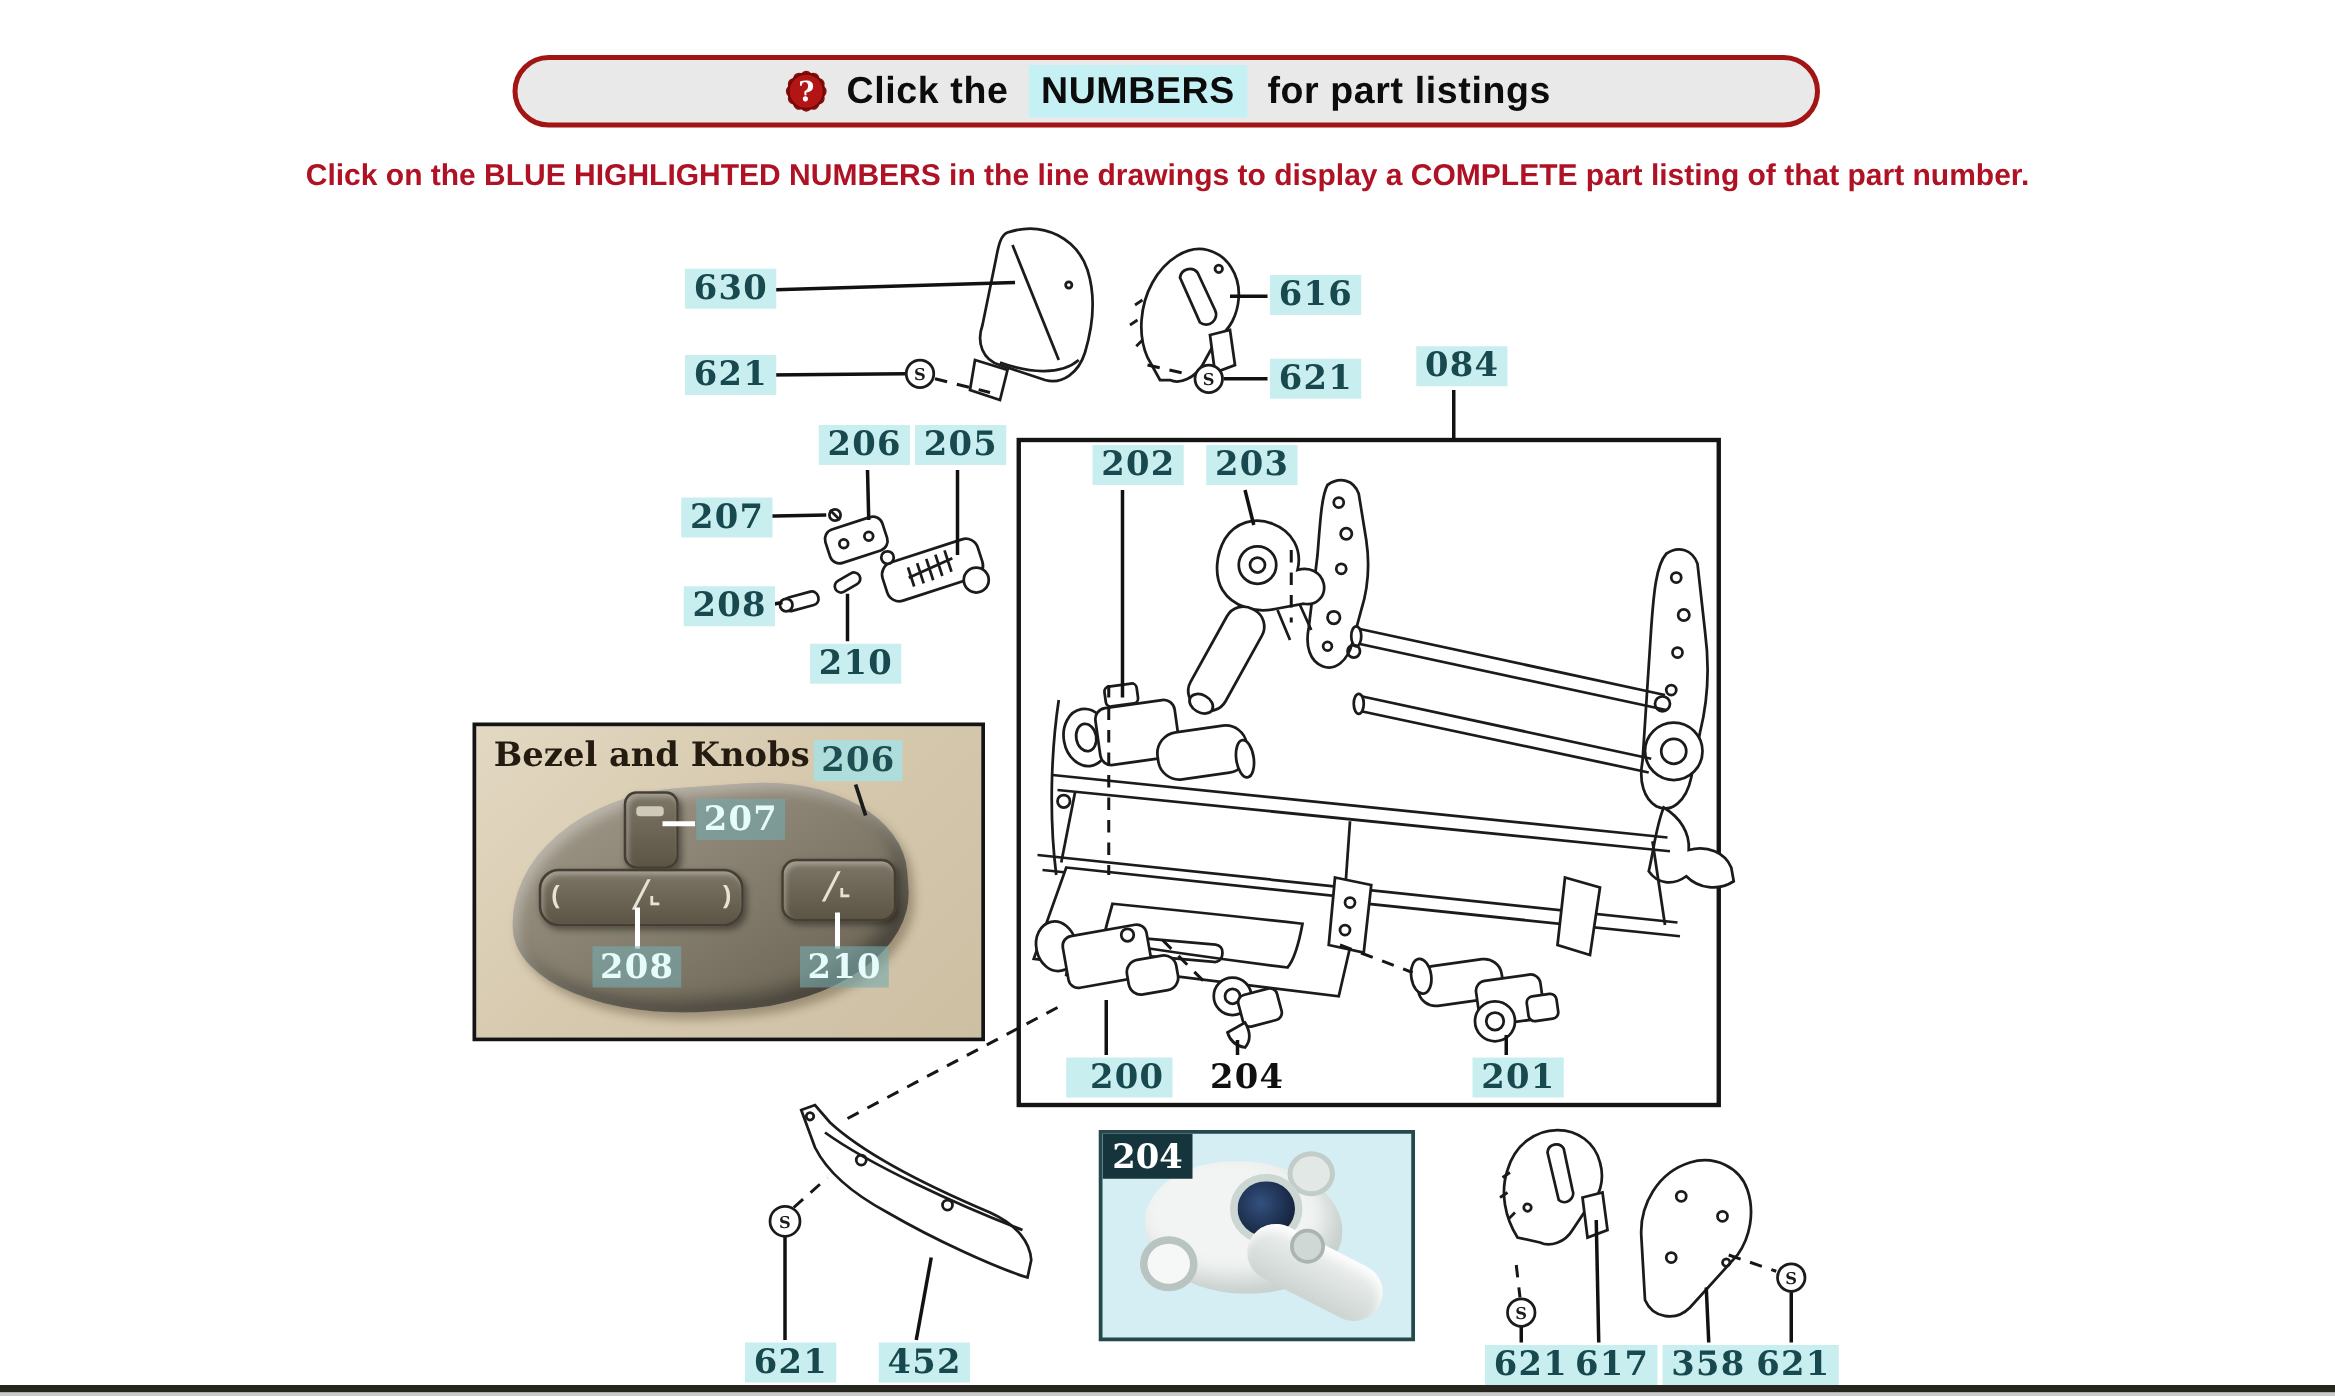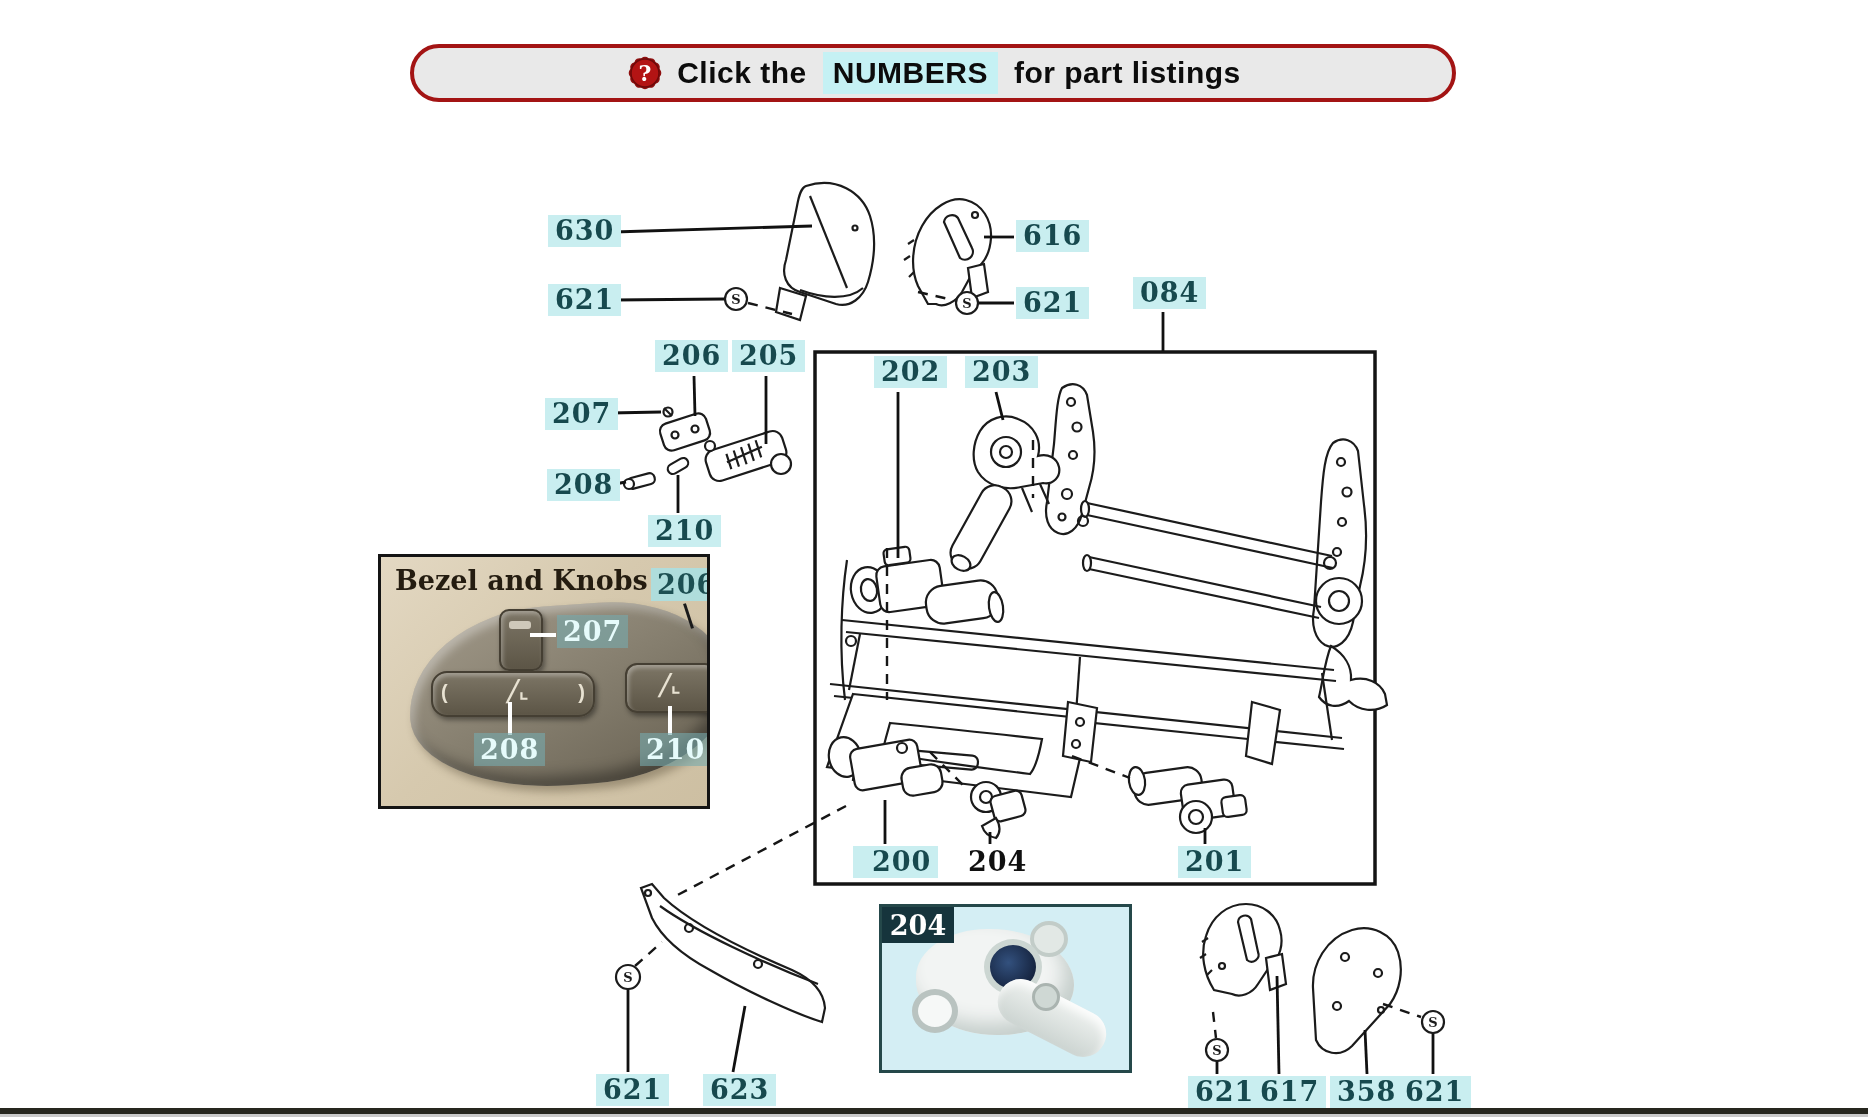--- a/index.html
+++ b/index.html
@@ -20,21 +20,21 @@
           padding:2px 7px;letter-spacing:1px;z-index:6;white-space:nowrap;}
   .plabel.plain{background:transparent;color:#101010;}
   
   #art{position:absolute;left:0;top:0;z-index:2;}
   .ln{stroke:#1b1b1b;stroke-width:2.2;fill:none;}
   .lnf{stroke:#1b1b1b;stroke-width:2.2;fill:#ffffff;}
   .ld{stroke:#111111;stroke-width:2.8;fill:none;}
   .dash{stroke:#161616;stroke-width:2.4;fill:none;stroke-dasharray:10 8;}
   .screw-s{font-family:"DejaVu Serif", serif;font-size:13px;font-weight:bold;fill:#1b1b1b;}
   
-  #bezel-inset{position:absolute;left:378px;top:554px;width:332px;height:255px;
+  #bezel-inset{position:absolute;left:378px;top:578px;width:410px;height:255px;
                border:3px solid #141414;box-sizing:border-box;z-index:4;
                background:linear-gradient(135deg,#e3d8c2 0%,#d6c9ae 45%,#cdbfa2 100%);overflow:hidden;}
   #bezel-title{position:absolute;left:14px;top:8px;font-family:"DejaVu Serif", serif;
                font-weight:700;font-size:27px;color:#241c10;}
   #bezel-body{position:absolute;left:28px;top:48px;width:318px;height:180px;
               background:linear-gradient(155deg,#a29a8a 0%,#857e6e 50%,#665f50 100%);
               border-radius:46% 40% 46% 50% / 60% 46% 50% 44%;
               transform:rotate(-4deg);box-shadow:inset 4px 6px 10px rgba(255,255,255,.35), inset -8px -10px 14px rgba(0,0,0,.35), 4px 6px 8px rgba(60,50,30,.35);}
   .knob{position:absolute;background:linear-gradient(180deg,#7d7666,#5c5546);
         border:2px solid #453f33;box-shadow:inset 2px 3px 4px rgba(255,255,255,.3), 2px 3px 5px rgba(0,0,0,.4);}
@@ -86,20 +86,21 @@
         <rect x="7" y="7" width="26" height="26" rx="5" fill="#8f0f0f" transform="rotate(75 20 20)"></rect>
         <circle cx="20" cy="20" r="14" fill="#b31414" stroke="#6e0a0a" stroke-width="1.5"></circle>
         <text x="20" y="28" text-anchor="middle" font-family="DejaVu Serif, serif" font-size="22" font-weight="bold" fill="#ffffff">?</text>
       </g>
     </svg>
     <span class="btxt">Click the</span>
     <span class="btxt bhl">NUMBERS</span>
     <span class="btxt">for part listings</span>
   </div>
 
+  <div id="instruction">Click on the BLUE HIGHLIGHTED NUMBERS in the line drawings to display a COMPLETE part listing of that part number.</div>
 
   <svg id="art" width="1868" height="1117" viewBox="0 0 1868 1117">
 
     <rect x="815" y="352" width="560" height="532" fill="#ffffff" stroke="#141414" stroke-width="3.5"></rect>
 
     <g>
 
       <path class="lnf" d="M1062,388 C1072,381 1083,384 1087,395 L1093,432 C1096,452 1094,472 1089,488 L1082,514 C1078,529 1068,537 1058,533 C1048,529 1044,517 1047,502 L1054,444 C1056,420 1057,397 1062,388 Z"></path>
       <circle class="ln" cx="1071" cy="402" r="4"></circle>
         <circle class="ln" cx="1077" cy="427" r="4.5"></circle>
@@ -305,21 +306,21 @@
       <div class="plabel" style="left: 732px; top: 340px;">205</div>
       <div class="plabel" style="left: 545px; top: 398px;">207</div>
       <div class="plabel" style="left: 547px; top: 469px;">208</div>
       <div class="plabel" style="left: 648px; top: 515px;">210</div>
       <div class="plabel" style="left: 874px; top: 356px;">202</div>
       <div class="plabel" style="left: 965px; top: 356px;">203</div>
       <div class="plabel" style="left: 853px; top: 846px; padding-left: 19px;">200</div>
       <div class="plabel plain" style="left: 961px; top: 846px;">204</div>
       <div class="plabel" style="left: 1178px; top: 846px;">201</div>
       <div class="plabel" style="left: 596px; top: 1074px;">621</div>
-      <div class="plabel" style="left: 703px; top: 1074px;">623</div>
+      <div class="plabel" style="left: 703px; top: 1074px;">452</div>
       <div class="plabel" style="left: 1188px; top: 1076px;">621</div>
       <div class="plabel" style="left: 1253px; top: 1076px;">617</div>
       <div class="plabel" style="left: 1330px; top: 1076px;">358</div>
       <div class="plabel" style="left: 1398px; top: 1076px;">621</div>
     </div>
 
   <div id="bezel-inset">
     <div id="bezel-title">Bezel and Knobs</div>
     <div id="bezel-body"></div>
     <div class="knob" id="knob-207"></div>

